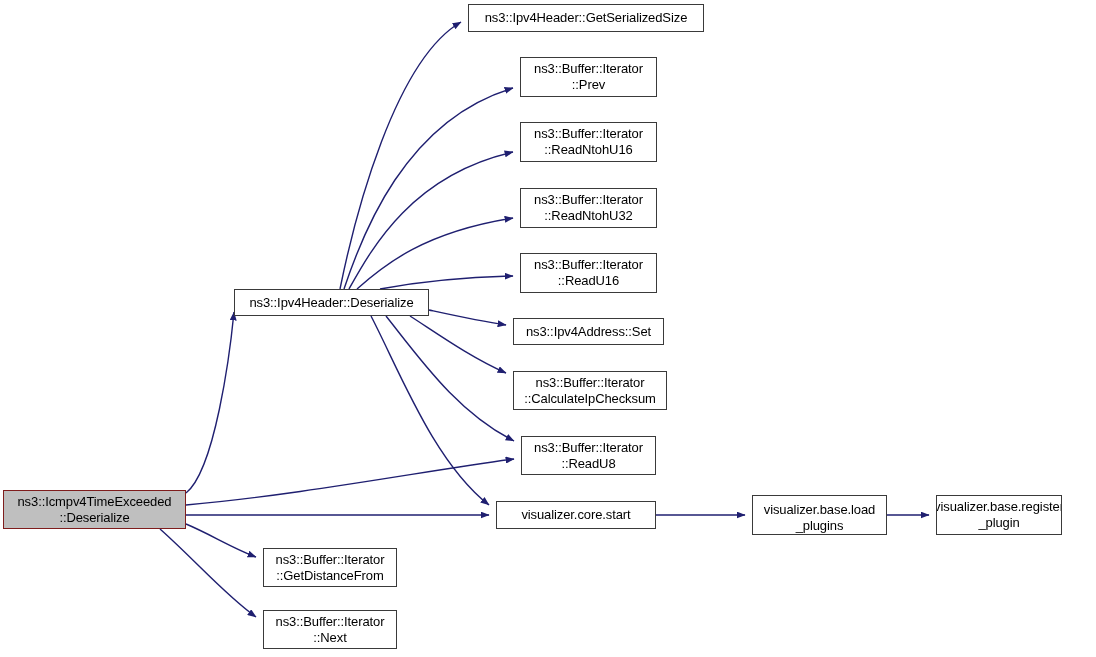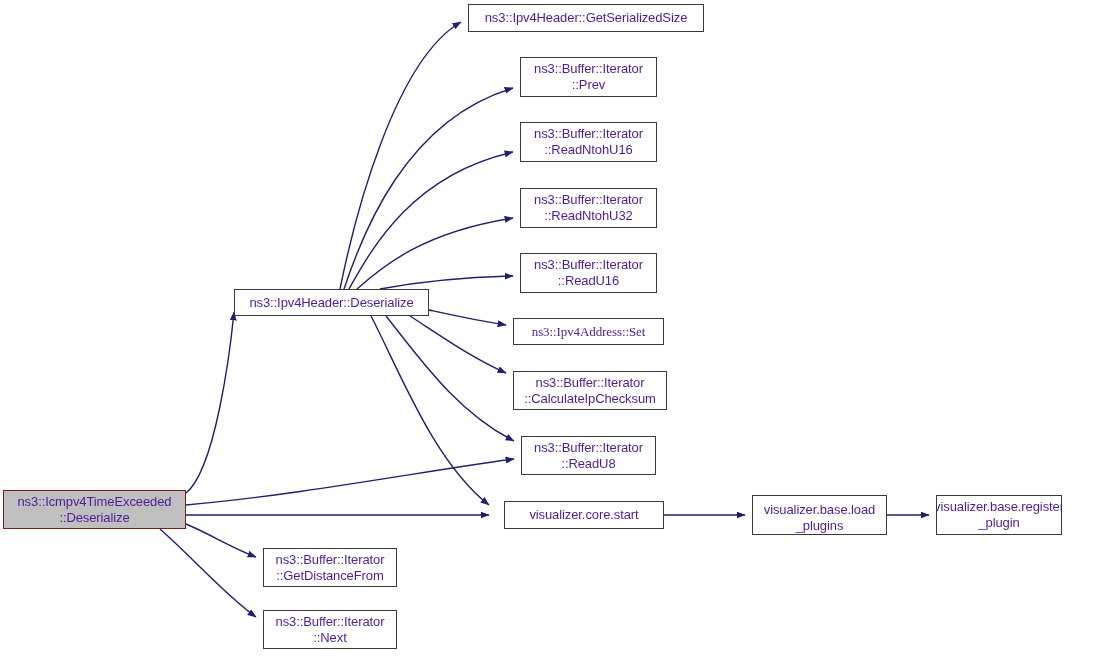--- a/index.html
+++ b/index.html
@@ -25,21 +25,21 @@
   }
   .node {
     position: absolute;
     box-sizing: border-box;
     border: 1px solid #3a3a3a;
     background: #ffffff;
     display: flex;
     align-items: center;
     justify-content: center;
     text-align: center;
-    color: #4c1d95;
+    color: #000000;
     font-size: 13px;
     line-height: 16px;
     letter-spacing: -0.1px;
     white-space: pre-line;
     overflow: hidden;
   }
   .node.current {
     background: #bfbfbf;
     border: 1px solid #7f1d1d;
   }
@@ -84,26 +84,26 @@
       <div class="node" style="left: 234px; top: 289px; width: 195px; height: 27px;"><span class="node-label">ns3::Ipv4Header::Deserialize</span></div>
       <div class="node" style="left: 468px; top: 4px; width: 236px; height: 28px;"><span class="node-label">ns3::Ipv4Header::GetSerializedSize</span></div>
       <div class="node" style="left: 520px; top: 57px; width: 137px; height: 40px;"><span class="node-label">ns3::Buffer::Iterator
 ::Prev</span></div>
       <div class="node" style="left: 520px; top: 122px; width: 137px; height: 40px;"><span class="node-label">ns3::Buffer::Iterator
 ::ReadNtohU16</span></div>
       <div class="node" style="left: 520px; top: 188px; width: 137px; height: 40px;"><span class="node-label">ns3::Buffer::Iterator
 ::ReadNtohU32</span></div>
       <div class="node" style="left: 520px; top: 253px; width: 137px; height: 40px;"><span class="node-label">ns3::Buffer::Iterator
 ::ReadU16</span></div>
-      <div class="node" style="left: 513px; top: 318px; width: 151px; height: 27px; font-family: Liberation Serif, serif;"><span class="node-label">ns3::Ipv4Address::Set</span></div>
+      <div class="node" style="left: 513px; top: 318px; width: 151px; height: 27px;"><span class="node-label">ns3::Ipv4Address::Set</span></div>
       <div class="node" style="left: 513px; top: 371px; width: 154px; height: 39px;"><span class="node-label">ns3::Buffer::Iterator
 ::CalculateIpChecksum</span></div>
       <div class="node" style="left: 521px; top: 436px; width: 135px; height: 39px;"><span class="node-label">ns3::Buffer::Iterator
 ::ReadU8</span></div>
-      <div class="node" style="left: 496px; top: 501px; width: 160px; height: 28px; margin-left: 8px;"><span class="node-label">visualizer.core.start</span></div>
+      <div class="node" style="left: 496px; top: 501px; width: 160px; height: 28px;"><span class="node-label">visualizer.core.start</span></div>
       <div class="node" style="left: 752px; top: 495px; width: 135px; height: 40px; align-items: flex-end;"><span class="node-label">visualizer.base.load
 _plugins</span></div>
       <div class="node" style="left: 936px; top: 495px; width: 126px; height: 40px;"><span class="node-label">visualizer.base.register
 _plugin</span></div>
       <div class="node" style="left: 263px; top: 548px; width: 134px; height: 39px;"><span class="node-label">ns3::Buffer::Iterator
 ::GetDistanceFrom</span></div>
       <div class="node" style="left: 263px; top: 610px; width: 134px; height: 39px;"><span class="node-label">ns3::Buffer::Iterator
 ::Next</span></div>
     </div>
 </div>

